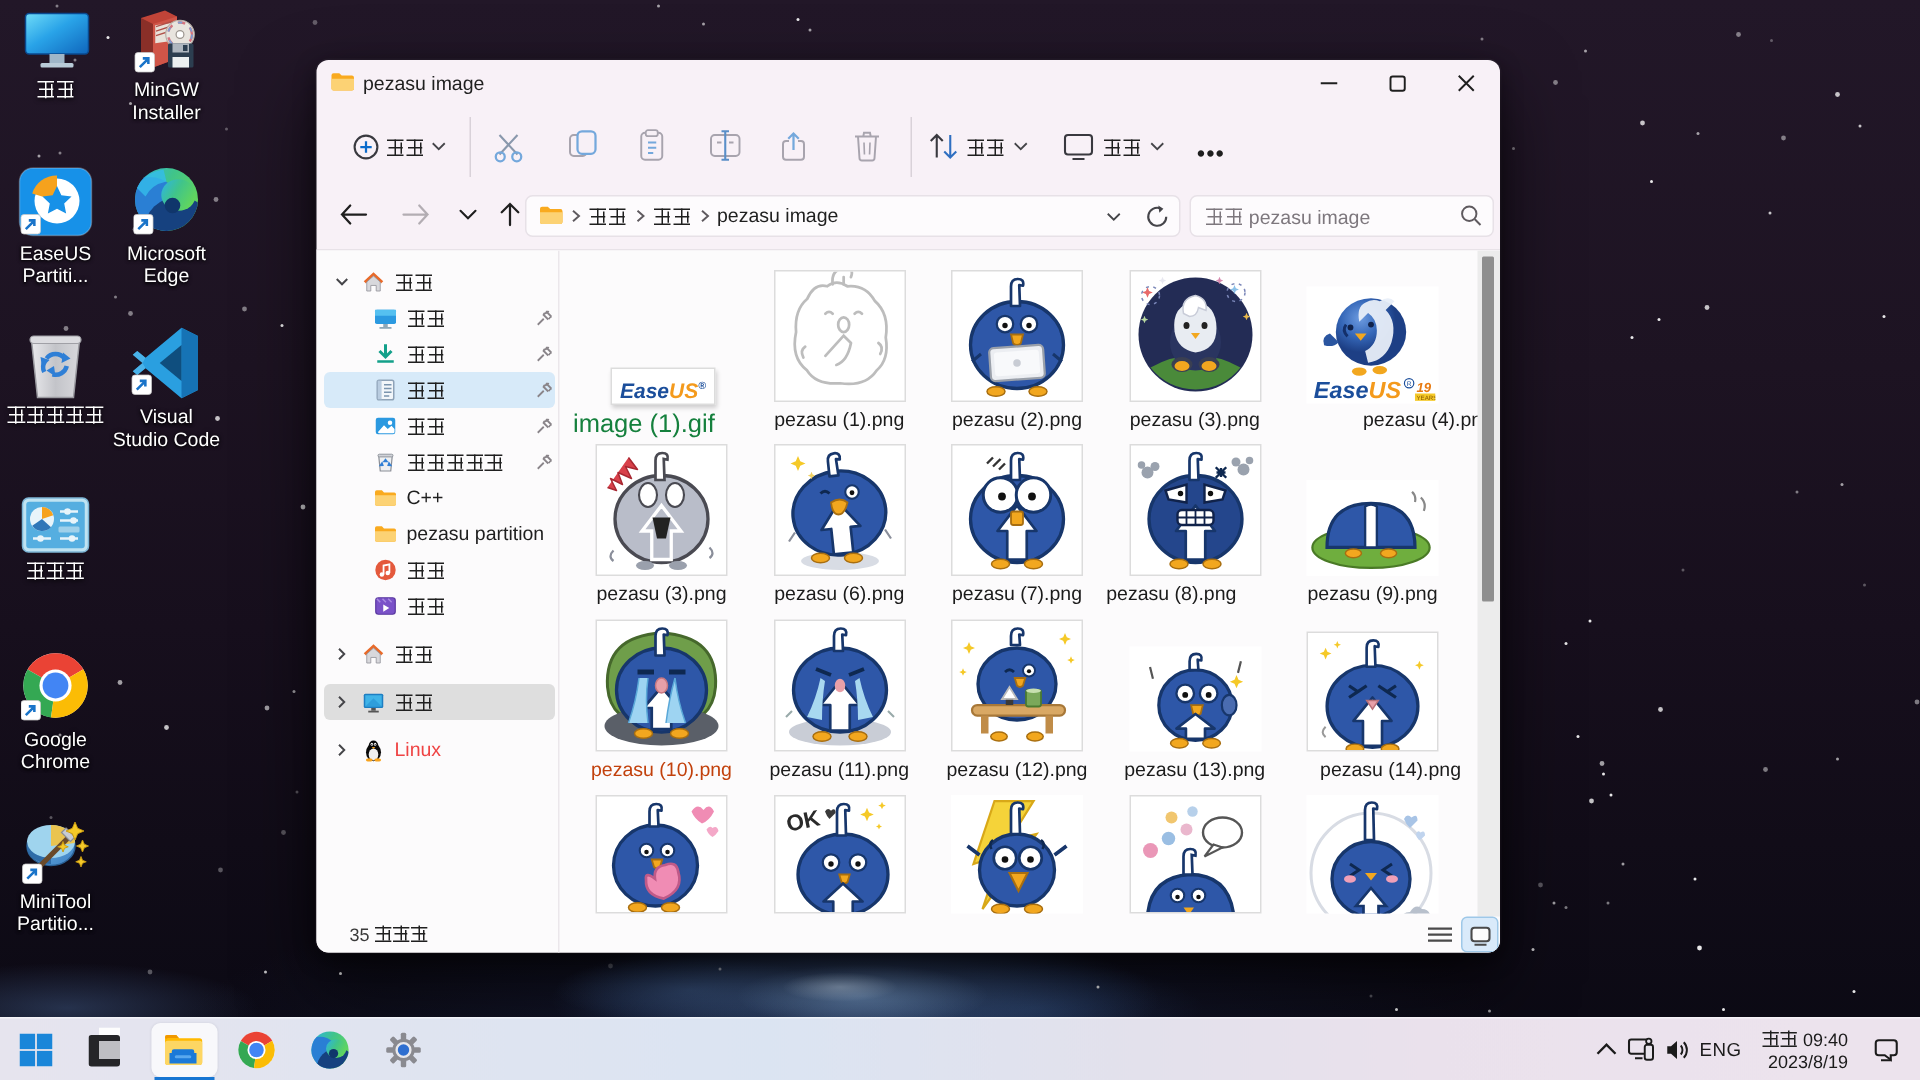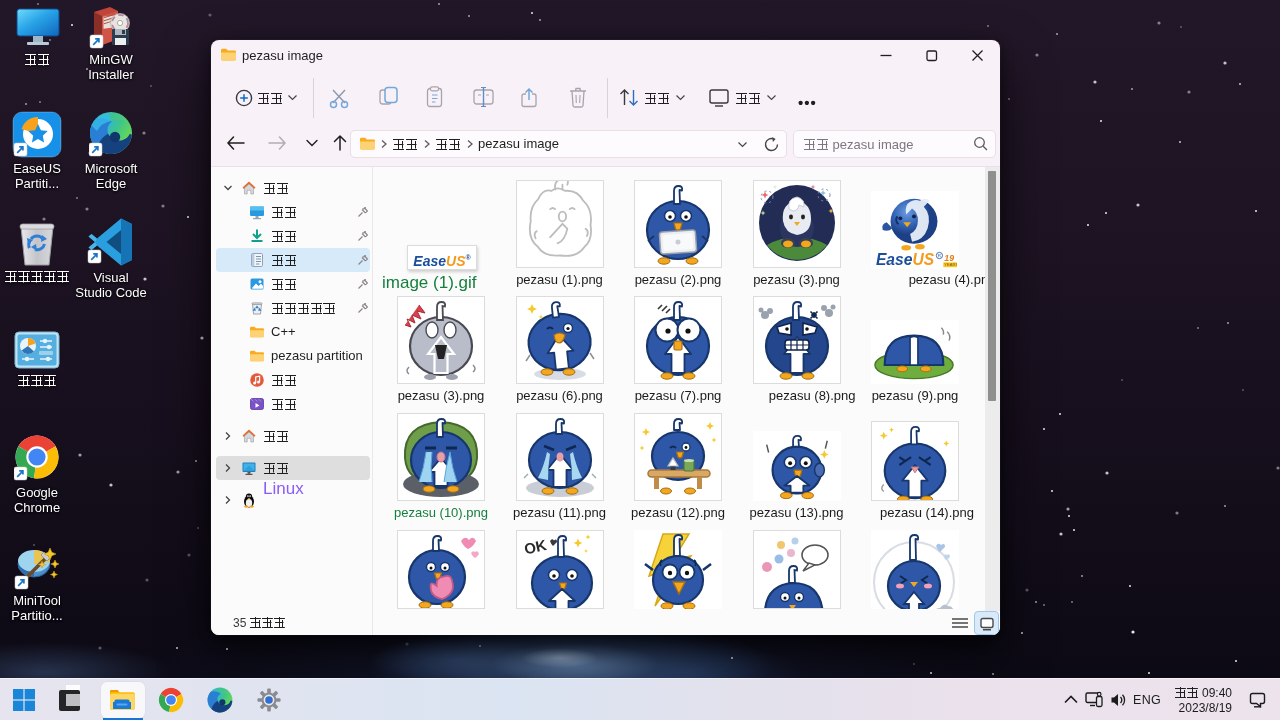--- a/index.html
+++ b/index.html
@@ -437,21 +437,21 @@
         <ellipse cx="8" cy="5" rx="3.2" ry="3.4" fill="#0a0a0a"></ellipse>
         <ellipse cx="8" cy="11" rx="3.2" ry="4" fill="#f0f0f0"></ellipse>
         <ellipse cx="6.9" cy="4.2" rx=".8" ry="1" fill="#fff"></ellipse>
         <ellipse cx="9.1" cy="4.2" rx=".8" ry="1" fill="#fff"></ellipse>
         <circle cx="6.9" cy="4.4" r=".4" fill="#000"></circle>
         <circle cx="9.1" cy="4.4" r=".4" fill="#000"></circle>
         <path d="M6.8 6 L9.2 6 L8 7.4 Z" fill="#f6a21d"></path>
         <ellipse cx="5.2" cy="14.6" rx="2.2" ry="1.1" fill="#f6a21d"></ellipse>
         <ellipse cx="10.8" cy="14.6" rx="2.2" ry="1.1" fill="#f6a21d"></ellipse>
       </svg>
-      <div class="abs" style="left:52px;top:315px;font-size:17px;color:#8b5cf6;line-height:14px">Linux</div>
+      <div class="abs" style="left:52px;top:326px;font-size:13px;color:#ef4444;line-height:14px">Linux</div>
 <div class="abs" style="left:196px;top:78px;width:70px;height:25px;background:#fff;border:1px solid #dcdcdc;box-shadow:1px 2px 3px rgba(0,0,0,.18)">
         <div style="text-align:center;font-size:14px;font-weight:bold;font-style:italic;line-height:23px;font-family:'Liberation Sans',sans-serif"><span style="color:#1b4e9b">Ease</span><span style="color:#f49a1c">US</span><span style="color:#1b4e9b;font-size:7px;vertical-align:6px">®</span></div>
       </div>
       <div class="abs" style="left:171px;top:106px;width:118px;font-size:17px;color:#15803d">image (1).gif</div>
       <div class="abs" style="left:304.5px;top:13px;width:88px;height:88px;border:1px solid #dcdcdc;background:#fff;overflow:hidden">
         <svg width="86" height="88" viewBox="0 0 88 88" preserveAspectRatio="xMidYMin slice">
           <g fill="none" stroke="#bdbdbd" stroke-width="1.5" stroke-linecap="round" transform="translate(44,44) scale(1.22) translate(-44,-45)">
 <path d="M37 17 Q30 15 26 24 Q19 30 20 42 Q17 56 26 63 Q31 71 44 70 Q58 72 64 63 Q71 57 69 45 Q71 32 63 25 Q58 16 48 17 Q42 13 37 17 Z"></path>
 <path d="M40 16 Q39 8 46 7 Q52 7 50 12 M46 16 L46 12"></path>
 <path d="M36 32 Q38 30 40 32 M52 32 Q54 30 56 32"></path>
@@ -604,21 +604,21 @@
             <circle cx="17" cy="14" r="3"></circle>
             <circle cx="8" cy="13" r="2.5"></circle>
             <circle cx="76" cy="16" r="4"></circle>
             <circle cx="71" cy="11" r="3"></circle>
             <circle cx="80" cy="10" r="2.5"></circle>
           </g>
           <ellipse cx="33" cy="79" rx="6" ry="3.2" fill="#f2a71f" stroke="#a86e10" stroke-width="1"></ellipse>
           <ellipse cx="55" cy="79" rx="6" ry="3.2" fill="#f2a71f" stroke="#a86e10" stroke-width="1"></ellipse>
         </svg>
       </div>
-      <div class="abs" style="left:526.5px;top:222px;width:118px;text-align:right;font-size:13px;color:#1b1b1b;line-height:14px">pezasu (8).png</div>
+      <div class="abs" style="left:526.5px;top:222px;width:118px;text-align:left;font-size:13px;color:#1b1b1b;line-height:14px">pezasu (8).png</div>
       <div class="abs" style="left:660px;top:153px;width:88px;height:64px;background:#fff;overflow:hidden">
         <svg width="86" height="64" viewBox="0 0 88 88" preserveAspectRatio="xMidYMin slice">
           <ellipse cx="44" cy="46" rx="40" ry="14" fill="#6fae3e" stroke="#4a7a26" stroke-width="1.5"></ellipse>
           <path d="M14 46 Q14 16 44 16 Q74 16 74 46 Z" fill="#2e57a8" stroke="#17366b" stroke-width="2.2"></path>
           <path d="M40 46 L40 18 Q44 15.5 48 18 L48 46 Z" fill="#fff" stroke="#17366b" stroke-width="1.6"></path>
           <ellipse cx="32" cy="50" rx="5.5" ry="3" fill="#f2a71f" stroke="#a86e10" stroke-width="1"></ellipse>
           <ellipse cx="56" cy="50" rx="5.5" ry="3" fill="#f2a71f" stroke="#a86e10" stroke-width="1"></ellipse>
           <path d="M78 12 Q82 16 80 21 M72 8 Q75 11 74 15" stroke="#888" stroke-width="1.5" fill="none"></path>
         </svg>
       </div>
@@ -632,21 +632,21 @@
           <path d="M28 34 L39 34 M49 34 L60 34" stroke="#0e2850" stroke-width="3.2"></path>
           <path d="M44 44 L56 58 L50.5 58 L50.5 72 L37.5 72 L37.5 58 L32 58 Z" fill="#fff" stroke="#17366b" stroke-width="1.8"></path>
           <path d="M29 38 Q27 54 22 68 L35 68 Q33 52 35 38 Z" fill="#9ed4f2"></path>
           <path d="M53 38 Q55 54 60 68 L47 68 Q49 52 53 38 Z" fill="#9ed4f2"></path>
           <path d="M29 38 Q27 54 22 68 M35 68 Q33 52 35 38 M53 38 Q55 54 60 68 M47 68 Q49 52 53 38" stroke="#5aa8d8" stroke-width="1" fill="none"></path>
           <ellipse cx="44" cy="43" rx="4" ry="5" fill="#e8a0a8" stroke="#c87880" stroke-width="1"></ellipse>
           <ellipse cx="32" cy="75" rx="6" ry="3.2" fill="#f2a71f" stroke="#a86e10" stroke-width="1"></ellipse>
           <ellipse cx="56" cy="75" rx="6" ry="3.2" fill="#f2a71f" stroke="#a86e10" stroke-width="1"></ellipse>
         </svg>
       </div>
-      <div class="abs" style="left:171px;top:339px;width:118px;text-align:center;font-size:13px;color:#15803d;line-height:14px">pezasu (10).png</div>
+      <div class="abs" style="left:171px;top:339px;width:118px;text-align:center;font-size:13px;color:#c2410c;line-height:14px">pezasu (10).png</div>
       <div class="abs" style="left:304.5px;top:246px;width:88px;height:88px;border:1px solid #dcdcdc;background:#fff;overflow:hidden">
         <svg width="86" height="88" viewBox="0 0 88 88" preserveAspectRatio="xMidYMin slice">
           <ellipse cx="44" cy="74" rx="34" ry="9" fill="#c9cdd6"></ellipse>
           <ellipse cx="44" cy="46" rx="31" ry="28" fill="#2e57a8" stroke="#17366b" stroke-width="2.2"></ellipse>
           <path d="M40 20 L40 10 Q40 5 44.5 5 Q49 5 48 9.5 L45.5 9 L46 20 Z" fill="#fff" stroke="#17366b" stroke-width="1.8" stroke-linejoin="round"></path>
           <path d="M44 40 L57 56 L50.5 56 L50.5 73 L37.5 73 L37.5 56 L31 56 Z" fill="#fff" stroke="#17366b" stroke-width="1.8" stroke-linejoin="round"></path>
           <path d="M28 32 L38 36 M60 32 L50 36" stroke="#0e2850" stroke-width="2.6"></path>
           <path d="M31 38 Q28 52 22 64 L32 66 Q32 52 34 40 Z" fill="#a8d8f0"></path>
           <path d="M57 38 Q60 52 66 64 L56 66 Q56 52 54 40 Z" fill="#a8d8f0"></path>
           <ellipse cx="44" cy="43" rx="3.5" ry="4.5" fill="#e8a0a8"></ellipse>

